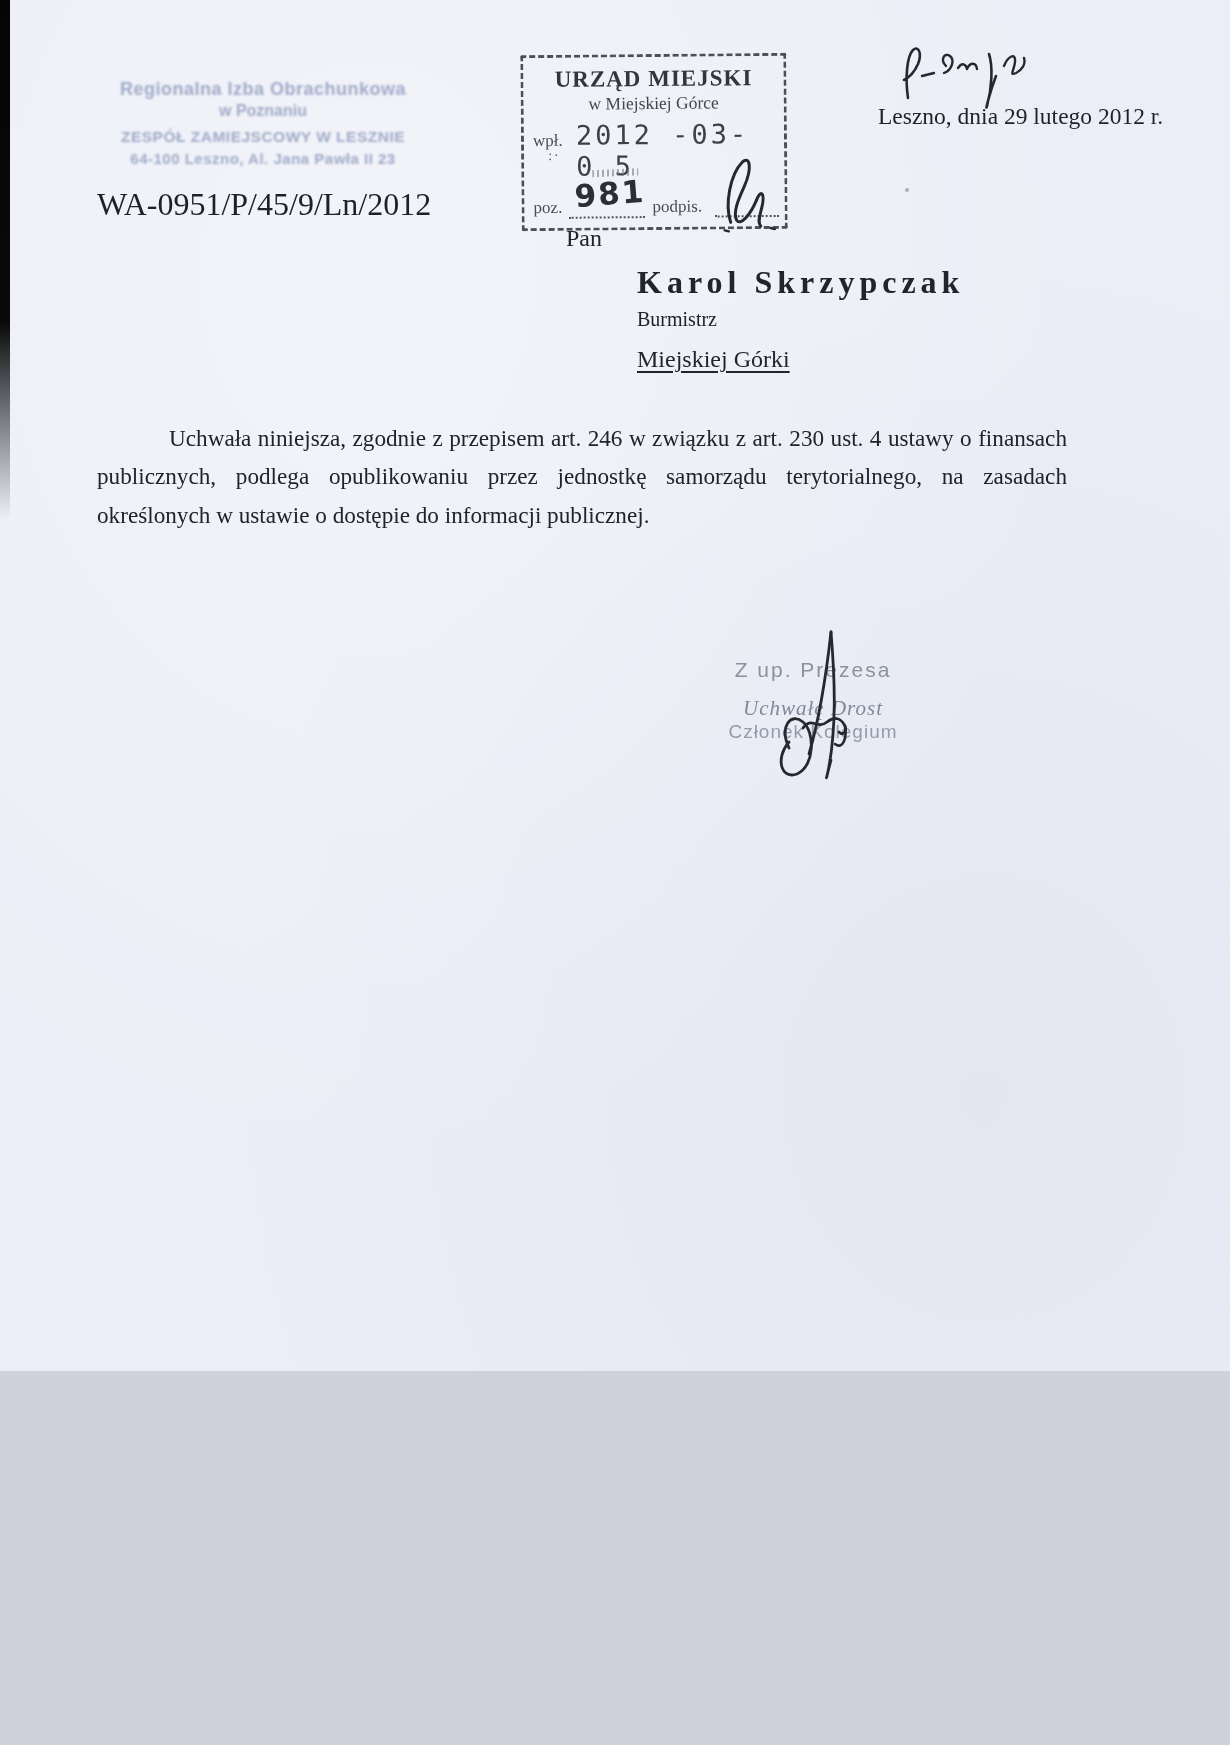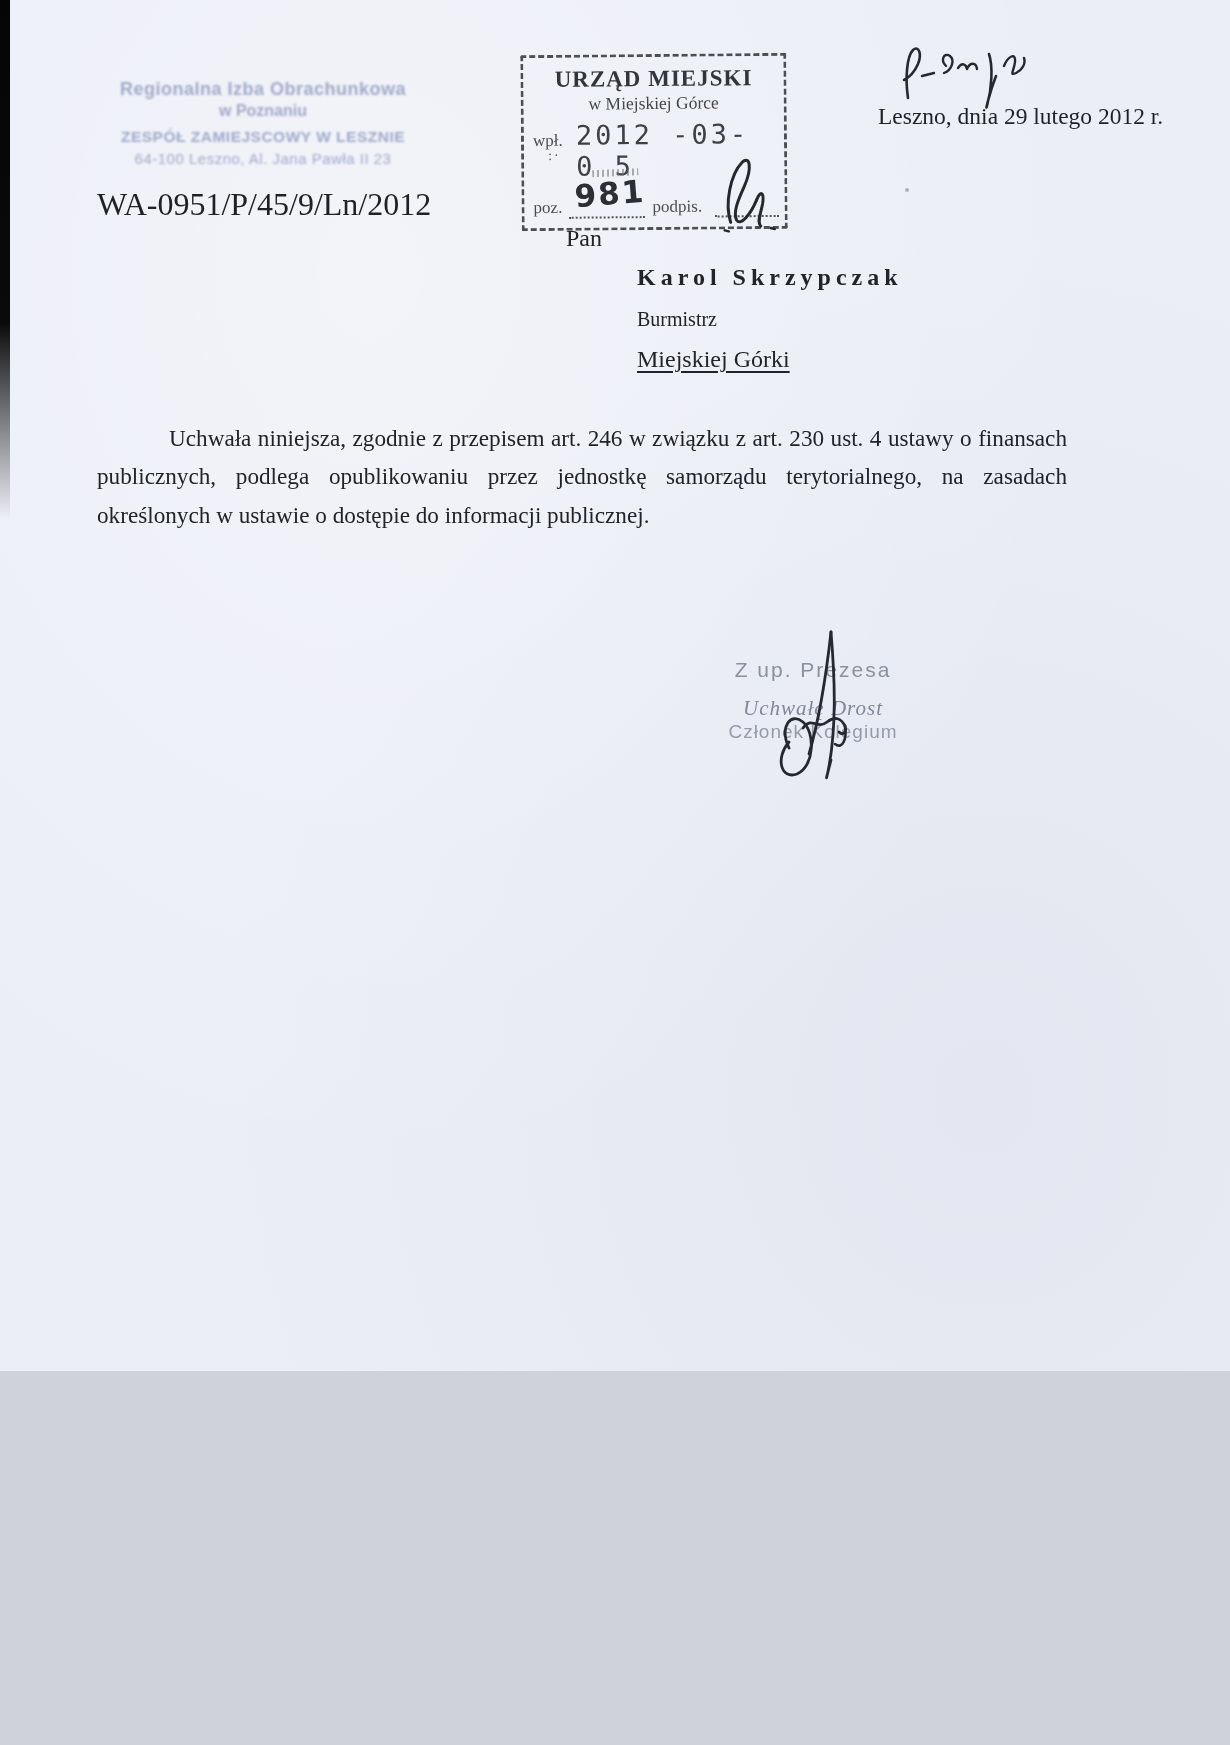--- a/index.html
+++ b/index.html
@@ -33,21 +33,21 @@
     left:88px;top:78px;width:350px;
     text-align:center;
     font-family:"Liberation Sans", sans-serif;
     color:#a0aac9;
     filter:blur(0.8px);
     line-height:22px;
   }
   .sender-stamp .l1{font-size:18px;font-weight:600;letter-spacing:.5px;}
   .sender-stamp .l2{font-size:16px;font-weight:600;}
   .sender-stamp .l3{font-size:15.5px;font-weight:700;letter-spacing:.5px;margin-top:4px;}
-  .sender-stamp .l4{font-size:15px;font-weight:400;letter-spacing:.5px;}
+  .sender-stamp .l4{font-size:15px;font-weight:700;letter-spacing:.5px;}
 
   
   .receipt-stamp{
     left:521px;top:54px;width:266px;height:176px;
     border:3px dashed #4d4f56;
     border-radius:2px;
     transform:rotate(-0.5deg);
     color:#3b3d44;
     box-sizing:border-box;
   }
@@ -85,21 +85,21 @@
   svg.ink path{fill:none;stroke:#26282f;stroke-linecap:round;stroke-linejoin:round;}
 
   
   .hand-note{left:892px;top:40px;}
   .place-date{left:878px;top:103px;font-size:23.5px;color:#1f2128;}
 
   .ref-number{left:97px;top:186px;font-size:32px;color:#1f2128;}
 
   
   .salutation{left:566px;top:225px;font-size:24px;}
-  .addr-name{left:637px;top:264px;font-size:24px;font-weight:700;letter-spacing:5px;}
+  .addr-name{left:637px;top:264px;font-size:32px;font-weight:700;letter-spacing:5px;}
   .addr-title{left:637px;top:308px;font-size:20px;}
   .addr-city{left:637px;top:346px;font-size:24px;text-decoration:underline;text-underline-offset:4px;}
 
   
   .body-text{
     left:97px;top:419px;width:970px;
     font-size:23.2px;line-height:38.4px;
     text-align:justify;color:#21232b;
   }
   .body-text p{margin:0;text-indent:72px;}

